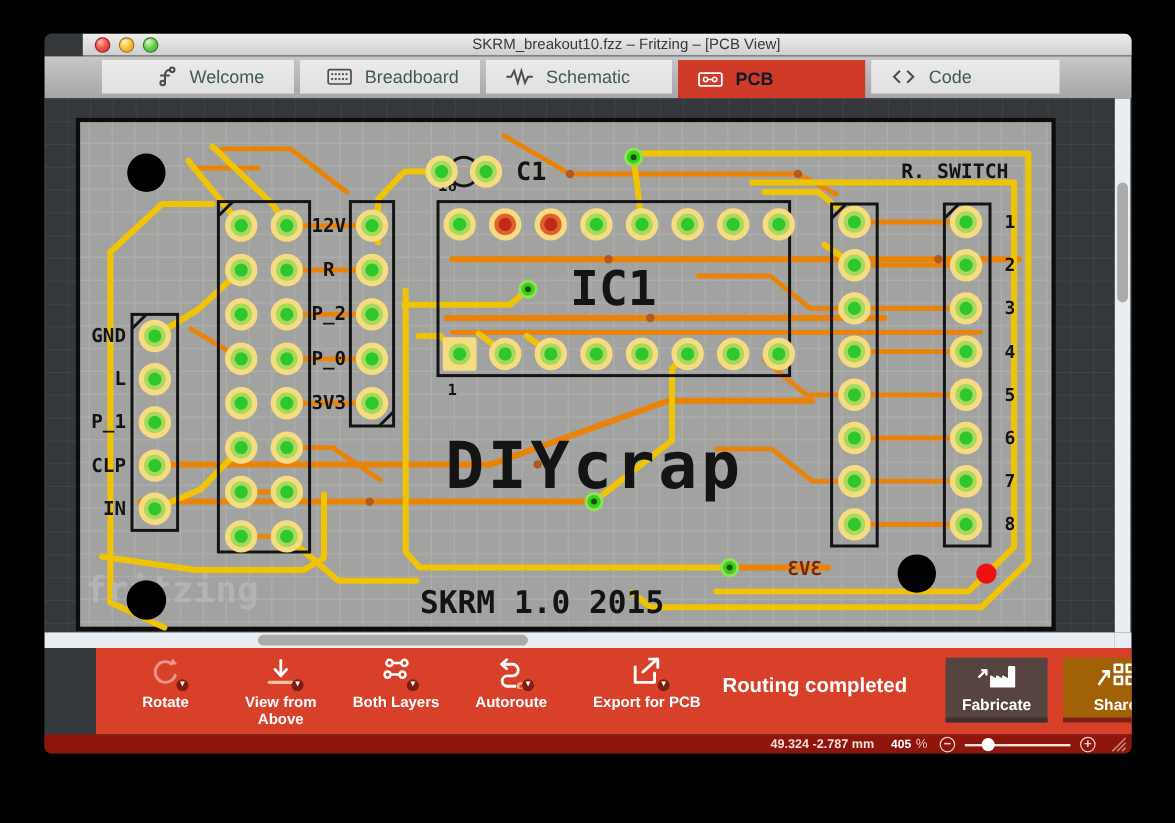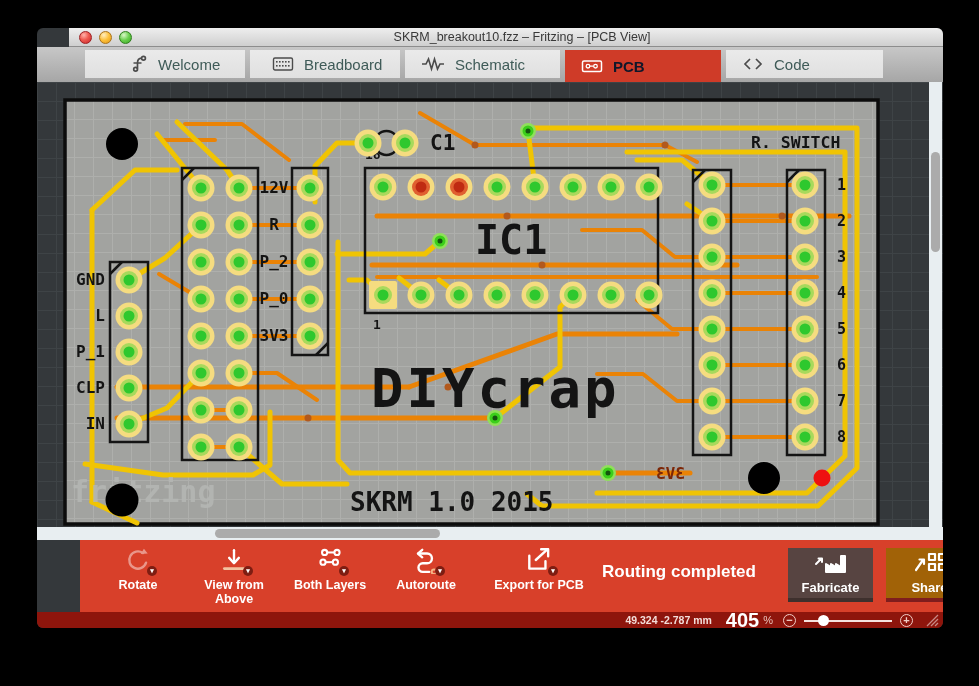--- a/index.html
+++ b/index.html
@@ -51,21 +51,21 @@
   .routing { position:absolute; left:522px; top:22px; color:#ffffff; font-size:17px; font-weight:bold; }
   .bigbtn { position:absolute; top:8px; height:54px; color:#fff; font-weight:bold; font-size:13px;
             display:flex; flex-direction:column; align-items:center; justify-content:center; gap:3px; cursor:pointer; }
   .fabricate { right:113px; width:85px; background:#574441; border-bottom:4px solid #3e302d; }
   .share { right:13px; width:87px; background:#a16207; border-bottom:4px solid #7f1d1d; }
 
   
   .statusbar { position:absolute; left:0; top:584px; width:100%; height:16px; background:#8e150c;
                display:flex; align-items:center; justify-content:flex-end; color:#fff; }
   .coords { font-size:10.5px; font-weight:bold; color:#f3ddd9; margin-right:14px; }
-  .zoomval { font-size:20px; font-weight:bold; }
+  .zoomval { font-size:10px; font-weight:bold; }
   .zoomunit { font-size:11px; color:#e9c4bc; margin-left:4px; margin-right:10px; }
   .zctl { width:13px; height:13px; border:1.4px solid #f0cdc6; border-radius:50%; color:#f0cdc6;
           font-size:11px; line-height:10px; text-align:center; font-weight:bold; }
   .slider { position:relative; width:88px; height:13px; margin:0 8px; }
   .slider .track { position:absolute; left:0; right:0; top:6px; height:2px; background:#f5e2de; }
   .slider .knob { position:absolute; left:14px; top:1px; width:11px; height:11px; border-radius:50%; background:#fff; }
   .grip { width:16px; height:14px; margin:0 4px 0 10px; }
 
   svg text { font-family:"DejaVu Sans Mono", monospace; }
 </style>

